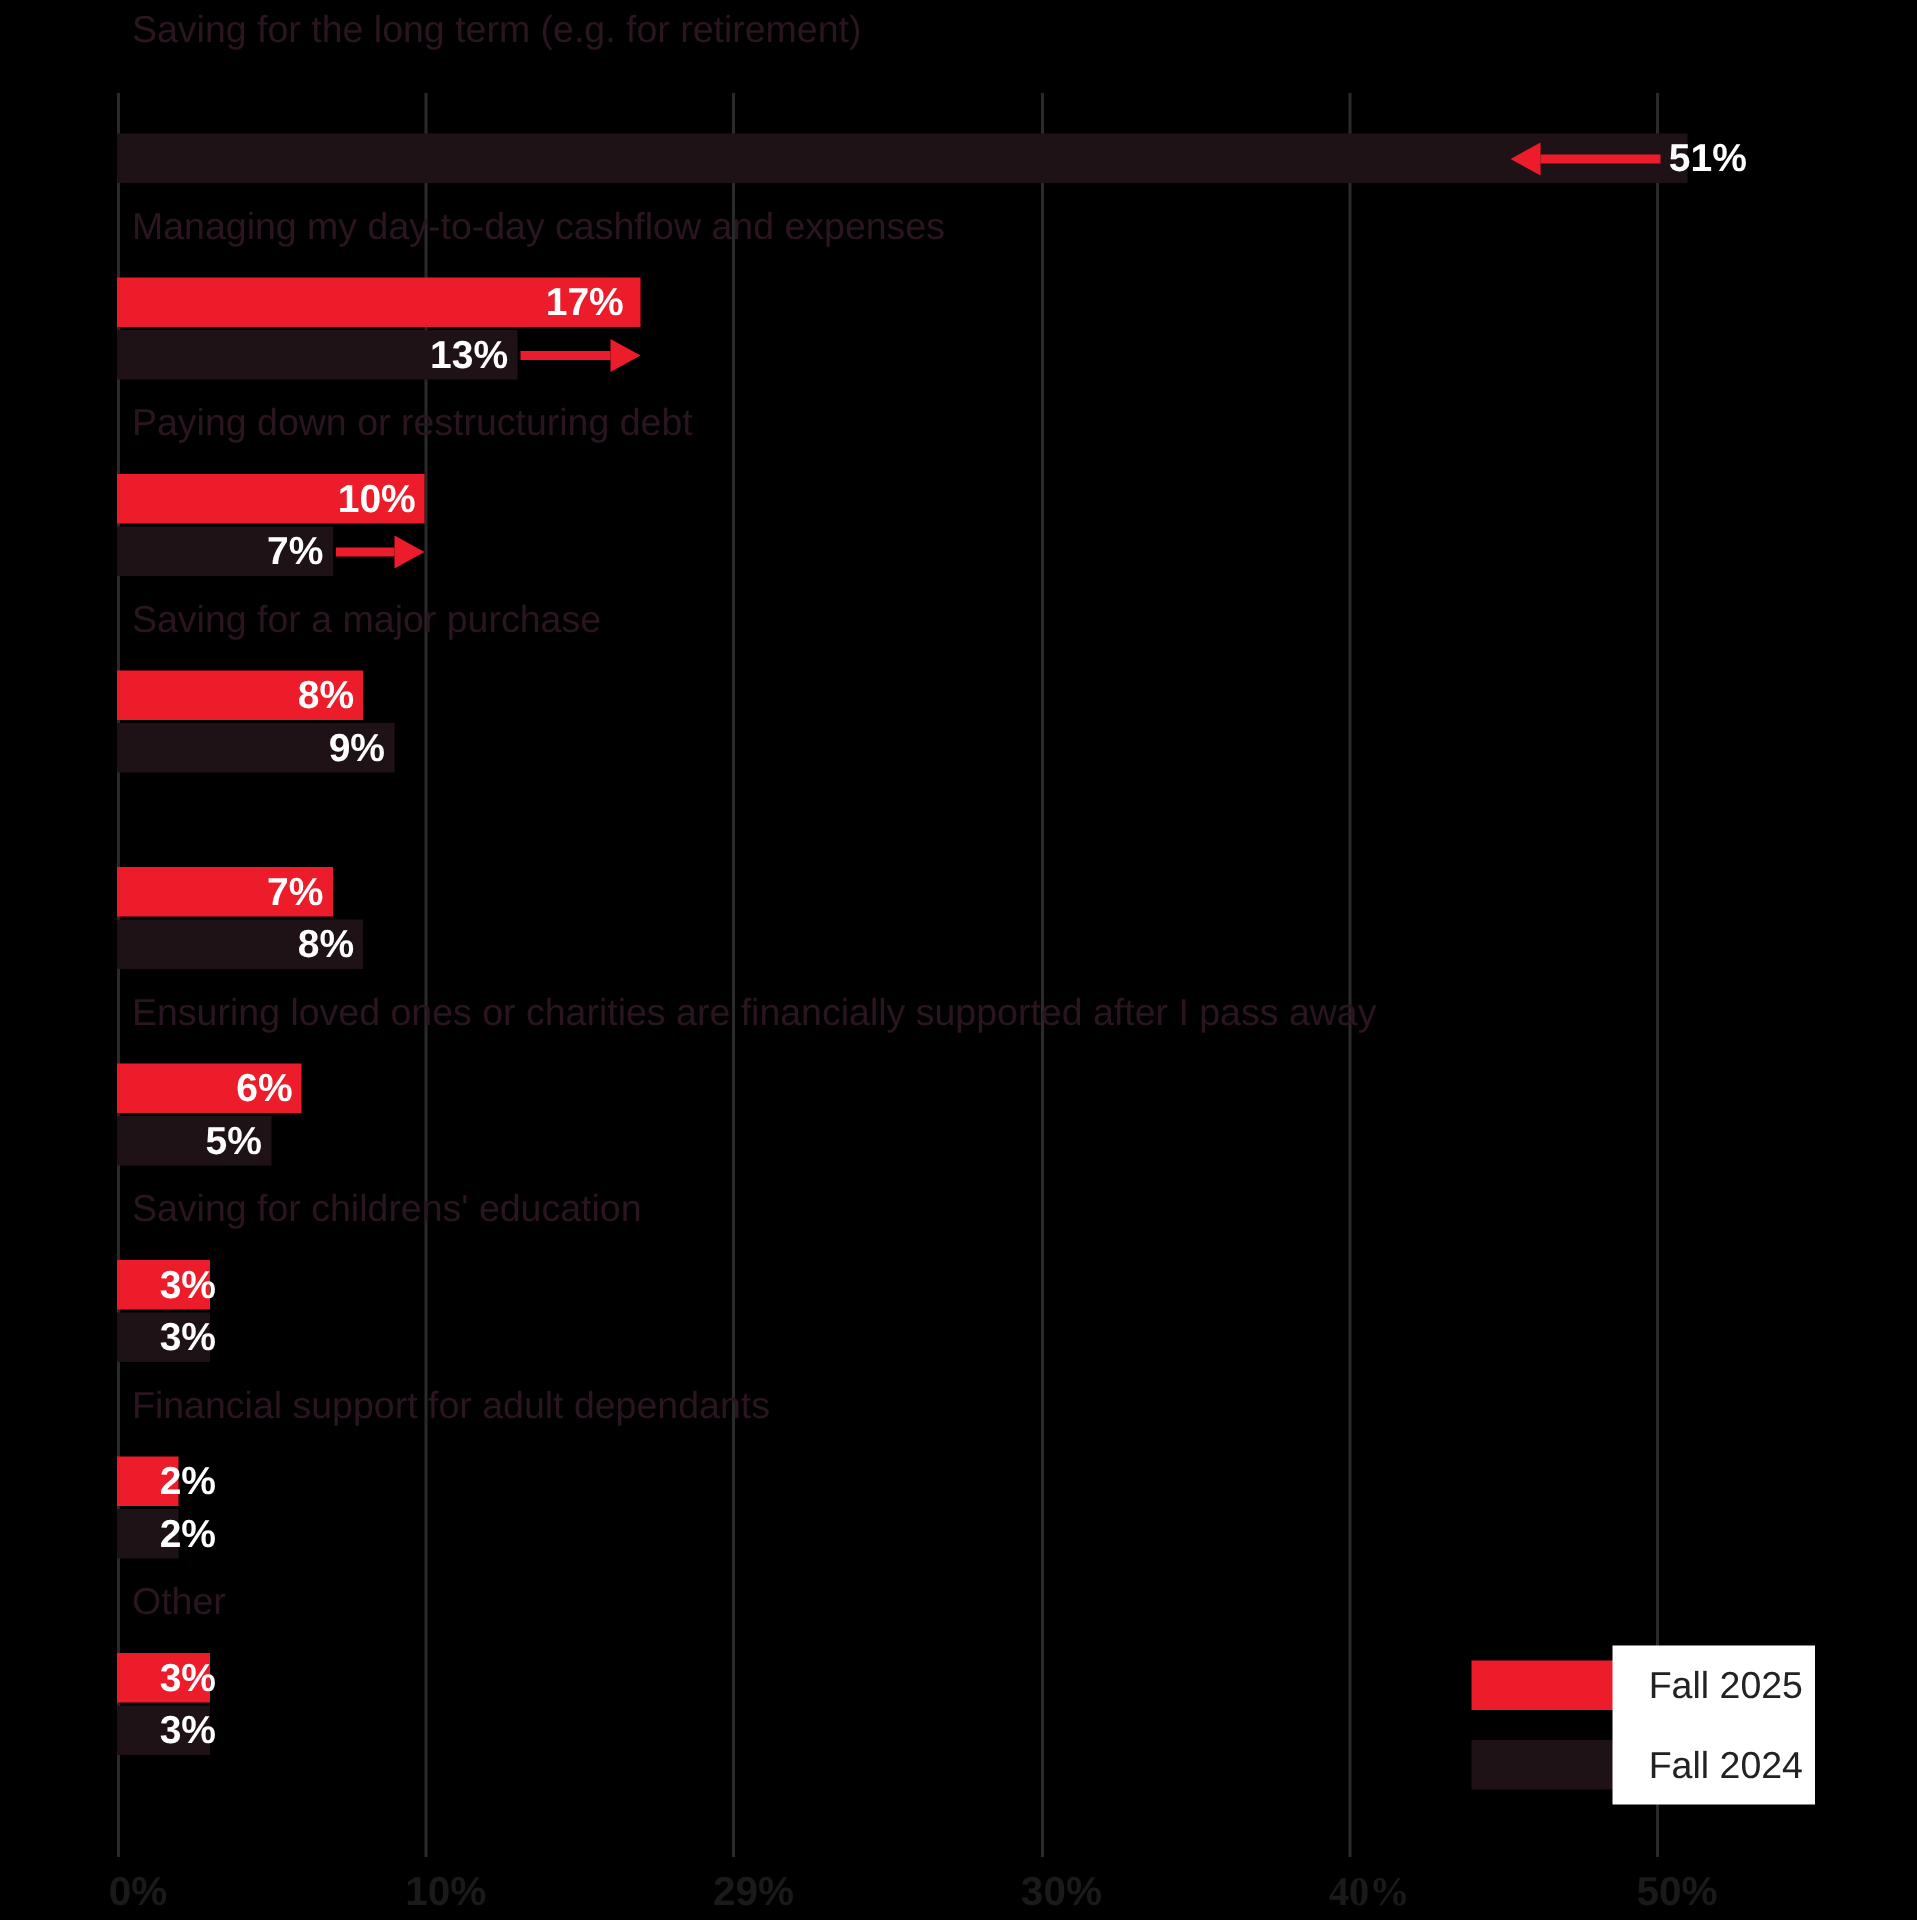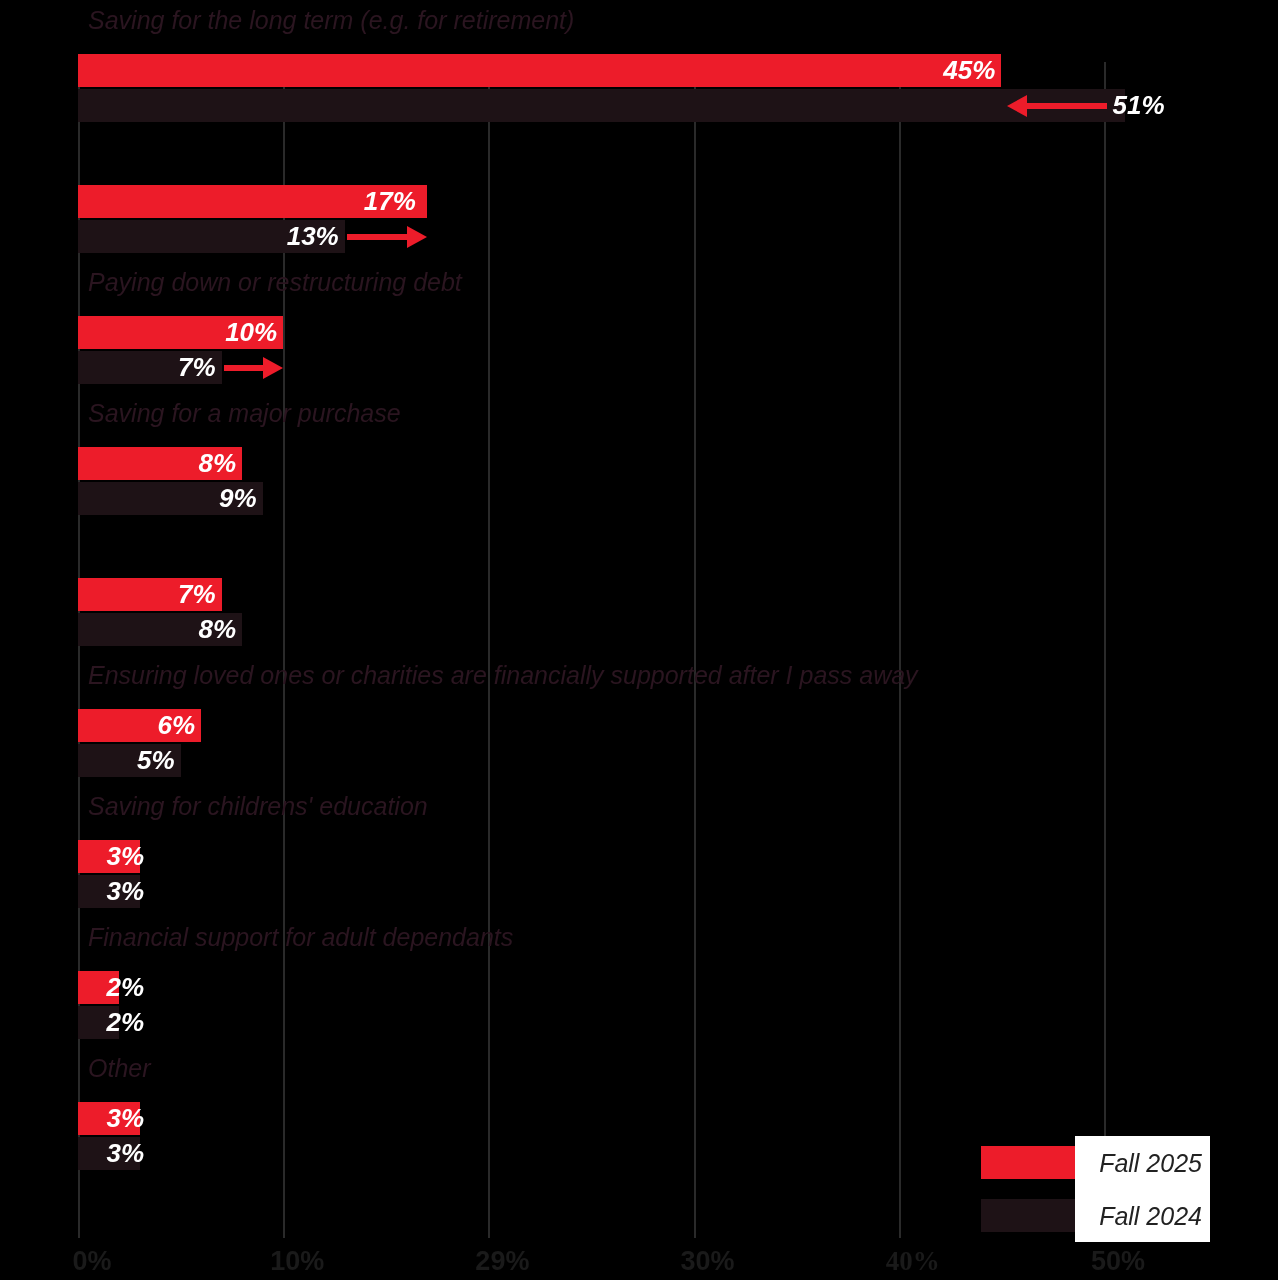--- a/index.html
+++ b/index.html
@@ -6,21 +6,21 @@
   body{width:1278px;height:1280px;overflow:hidden;
        font-family:"Liberation Sans","DejaVu Sans",sans-serif;}
 
   #chart{position:relative;width:1278px;height:1280px;background:#000;}
 
   
   #plot{position:absolute;left:78px;top:62px;width:1026px;height:1144px;}
 
   .gridline{position:absolute;top:0;bottom:0;width:2px;background:#2a2a2a;}
 
-  .group{position:absolute;left:0;right:-174px;height:131px;font-style:italic;}
+  .group{position:absolute;left:0;right:-174px;height:131px;}
   .cat-label{position:absolute;left:10px;top:-2px;font-size:25px;color:#2b1520;
              white-space:nowrap;letter-spacing:0px;}
 
   .barrow{position:absolute;height:33px;}
   .bar{position:absolute;left:0;top:0;height:33px;}
   .bar.y2025{background:#ED1C2A;}
   .bar.y2024{background:#1E1216;}
   .bar-val{position:absolute;top:0;height:33px;line-height:33px;
            font-size:26px;font-weight:bold;color:#fff;}
 
@@ -34,21 +34,21 @@
               border-top:11px solid transparent;border-bottom:11px solid transparent;}
   .arrow-head.right{border-left:20px solid #ED1C2A;}
   .arrow-head.left{border-right:20px solid #ED1C2A;}
 
   
   .tick{position:absolute;width:2px;height:32px;background:#2a2a2a;}
   .tick-label{position:absolute;font-size:27px;font-weight:bold;color:#1a1a1a;
               transform:translateX(-50%);white-space:nowrap;}
 
   
-  #legend{position:absolute;left:981px;top:1136px;width:229px;height:106px;font-style:italic;}
+  #legend{position:absolute;left:981px;top:1097px;width:229px;height:106px;}
   .lg-swatch{position:absolute;left:0;width:150px;height:33px;}
   .lg-swatch.s2025{top:10px;background:#ED1C2A;}
   .lg-swatch.s2024{top:63px;background:#1E1216;}
   #legend-box{position:absolute;left:94px;top:0;width:135px;height:106px;
               background:#fff;}
   .lg-text{position:absolute;right:8px;font-size:25px;color:#222;white-space:nowrap;}
   .lg-text.t2025{top:13px;}
   .lg-text.t2024{top:66px;}
 </style>
 </head>
@@ -73,34 +73,31 @@
       <div class="tick" style="left: 693.6px; top: 1206px;"></div>
       <div class="tick-label" style="left: 707.6px; top: 1246px;">30%</div>
       <div class="tick" style="left: 898.8px; top: 1206px;"></div>
       <div class="tick-label" style="left: 912.8px; top: 1246px; font-family: Liberation Serif, serif;">40%</div>
       <div class="tick" style="left: 1104px; top: 1206px;"></div>
       <div class="tick-label" style="left: 1118px; top: 1246px;">50%</div>
     </div>
   <div id="groups-layer">
       <div class="group" style="left: 78px; top: 8px; width: 1200px;">
         <div class="cat-label">Saving for the long term (e.g. for retirement)</div>
-        <div class="barrow row2025" style="left: 0px; width: 1200px; top: 46px;">
-          <div class="bar y2025" style="width: 923.4px;"></div>
-          <div class="bar-val" style="left: 855.4px; width: 62px; text-align: right;">45%</div>
-        </div>
         <div class="barrow row2024" style="left: 0px; width: 1200px; top: 81px;">
           <div class="bar y2024" style="width: 1046.52px;"></div>
           <div class="bar-val" style="left: 1034.52px; width: 70px; text-align: left;">51%</div>
           <div class="arrow" style="left: 928.52px; width: 100px;">
             <div class="arrow-shaft" style="left: 20px; width: 80px;"></div>
             <div class="arrow-head left" style="left: 0px;"></div>
           </div>
         </div>
       </div>
       <div class="group" style="left: 78px; top: 139px; width: 1200px;">
+        <div class="cat-label">Managing my day-to-day cashflow and expenses</div>
         <div class="barrow row2025" style="left: 0px; width: 1200px; top: 46px;">
           <div class="bar y2025" style="width: 348.84px;"></div>
           <div class="bar-val" style="left: 280.84px; width: 62px; text-align: center;">17%</div>
         </div>
         <div class="barrow row2024" style="left: 0px; width: 1200px; top: 81px;">
           <div class="bar y2024" style="width: 266.76px;"></div>
           <div class="bar-val" style="left: 198.76px; width: 62px; text-align: right;">13%</div>
           <div class="arrow" style="left: 268.76px; width: 80.08px;">
             <div class="arrow-shaft" style="left: 0px; width: 60.08px;"></div>
             <div class="arrow-head right" style="left: 60.08px;"></div>

